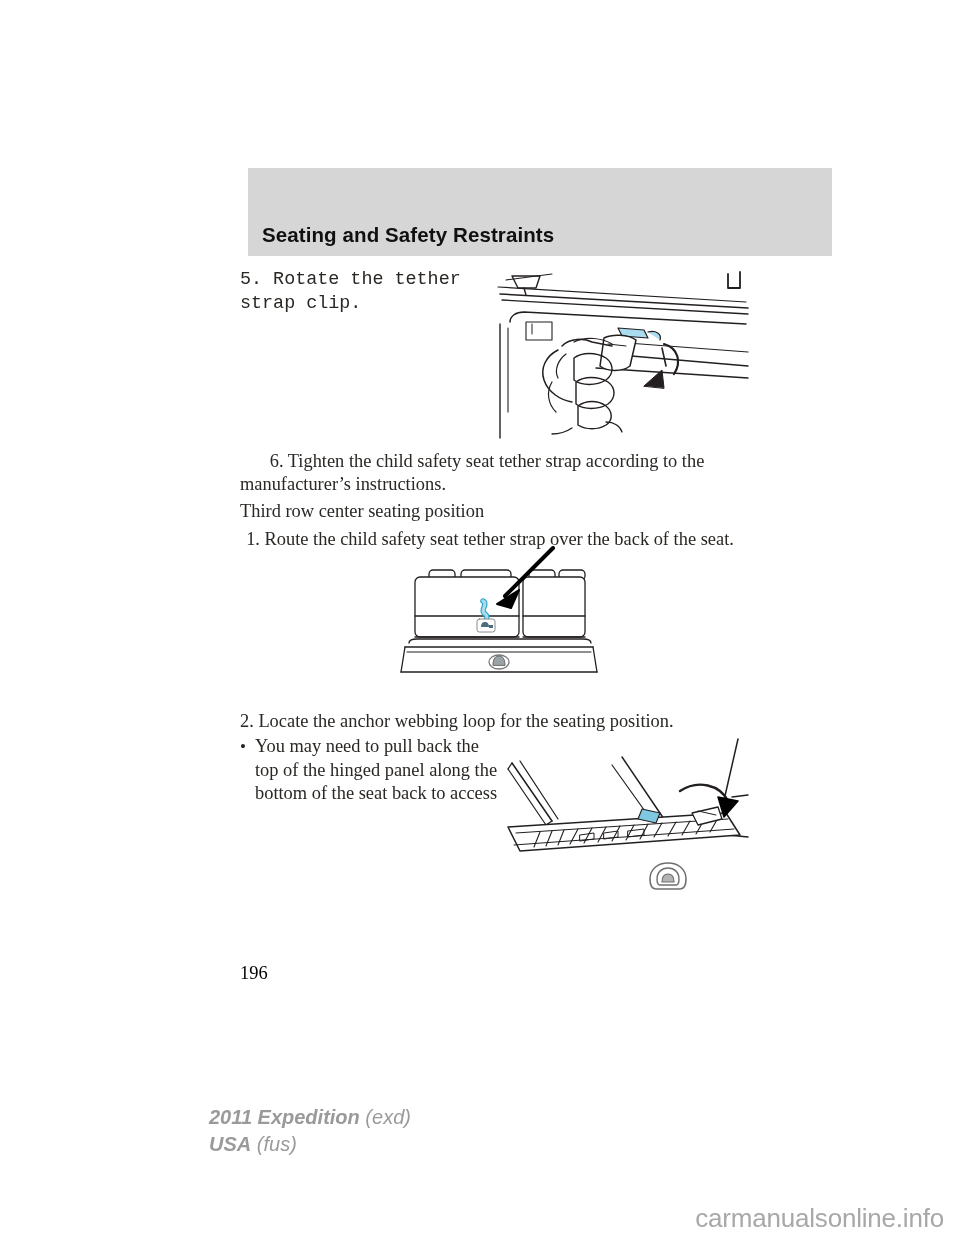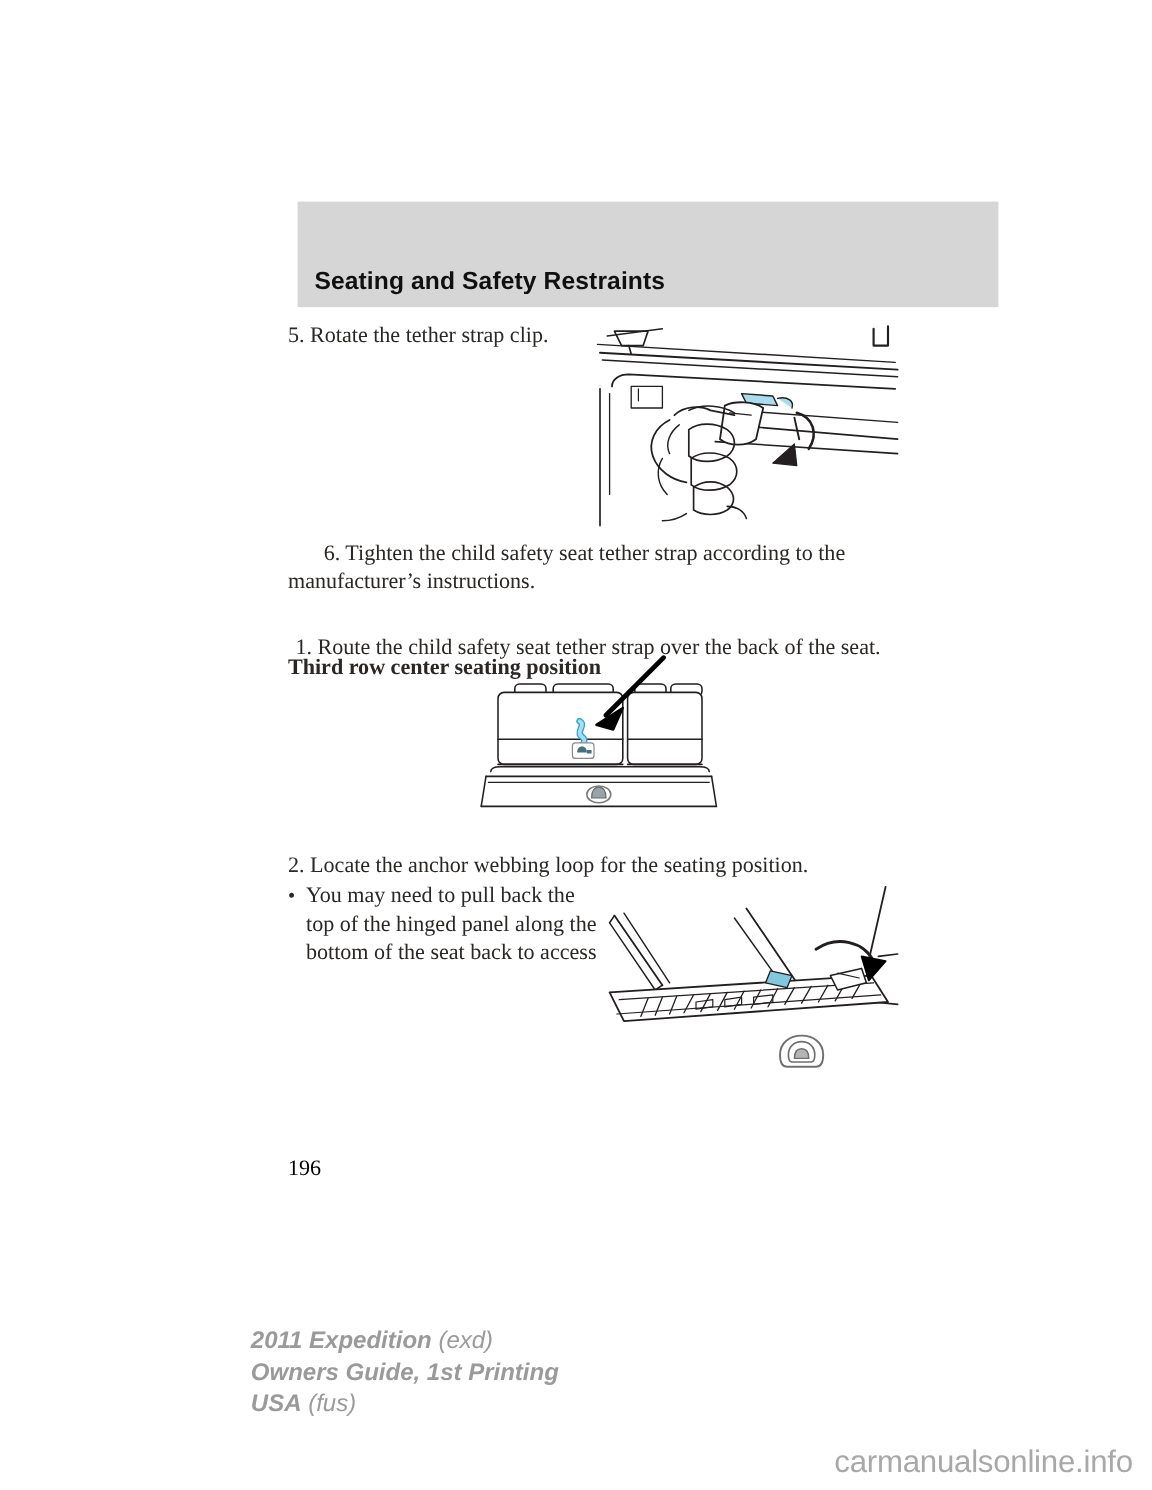--- a/index.html
+++ b/index.html
@@ -43,22 +43,21 @@
 
   
   .body-text {
     position: absolute;
     font-family: "Liberation Serif", serif;
     font-size: 18.4px;
     line-height: 23.5px;
     color: #2a2724;
   }
   .bold-head {
-    font-weight: bold;
-    margin-top: 45px;
+    font-weight: normal;
   }
   .bullet-block {
     position: absolute;
     font-family: "Liberation Serif", serif;
     font-size: 18.4px;
     line-height: 23.5px;
     color: #2a2724;
   }
   .bullet-row {
     display: flex;
@@ -122,21 +121,21 @@
 </style>
 </head>
 <body>
 
 <div class="page">
 
   <div class="header-band">
     <div class="header-title">Seating and Safety Restraints</div>
   </div>
 
-  <div class="body-text" style="left:240px; top:268px; width:270px;">5. Rotate the tether strap clip.</div>
+  <div class="body-text" style="left:240px; top:268px; width:270px;font-family:Liberation Mono, monospace;">5. Rotate the tether strap clip.</div>
 
   <div class="figure" style="left:496px; top:262px; width:256px; height:178px;">
     <svg width="256" height="178" viewBox="0 0 256 178" fill="none" stroke="#231f20" stroke-width="1.6" stroke-linecap="round" stroke-linejoin="round">
 
       <path d="M4 32 L252 46"></path>
       <path d="M6 38 L252 52" stroke-width="1.3"></path>
       <path d="M2 25 L250 40" stroke-width="1.2"></path>
 
       <path d="M16 14 L44 14 L40 26 L22 26 Z" stroke-width="1.4"></path>
       <path d="M28 26 L30 33" stroke-width="1.4"></path>
@@ -297,21 +296,20 @@
       </g>
     </svg>
   </div>
 
   <div class="page-number">196</div>
 
   <div class="footer">
     <div>
       <span>2011 Expedition</span><span>&nbsp;</span><span class="light">(exd)</span>
     </div>
-    <div>Owners Guide, 1st Printing</div>
     <div>
       <span>USA</span><span>&nbsp;</span><span class="light">(fus)</span>
     </div>
   </div>
 
   <div class="watermark">carmanualsonline.info</div>
 
 </div>
 
 </body></html>

